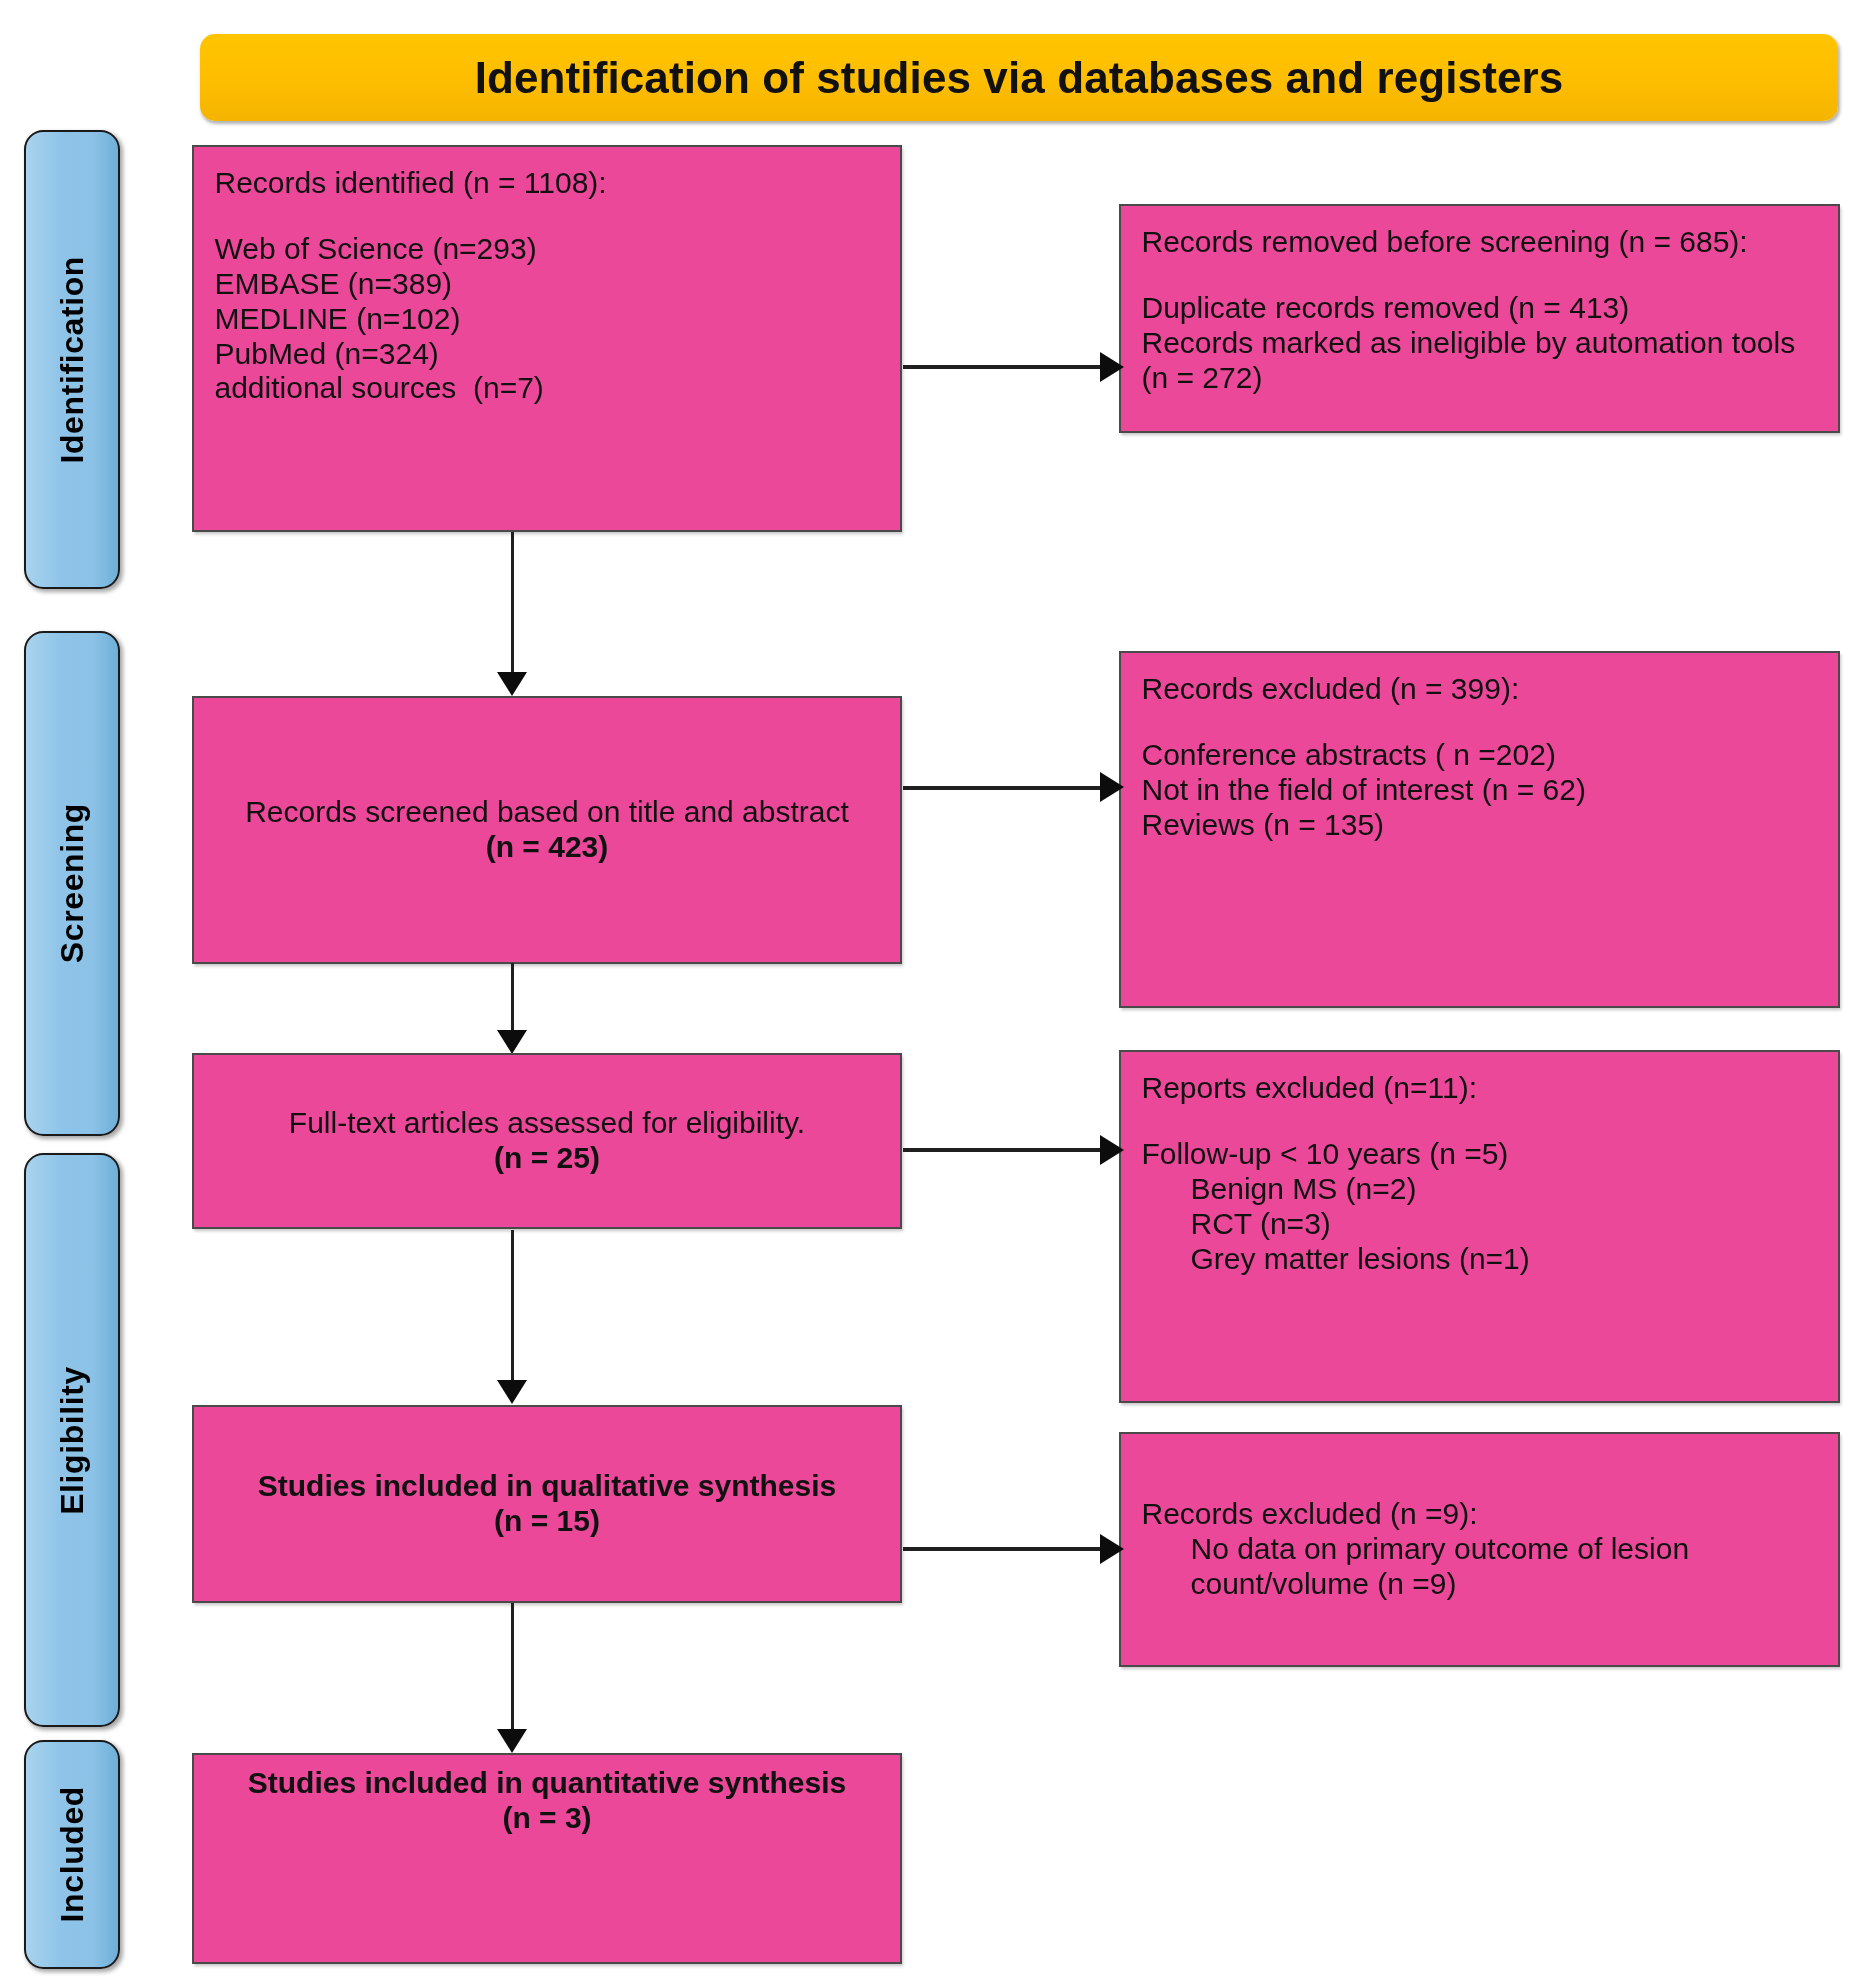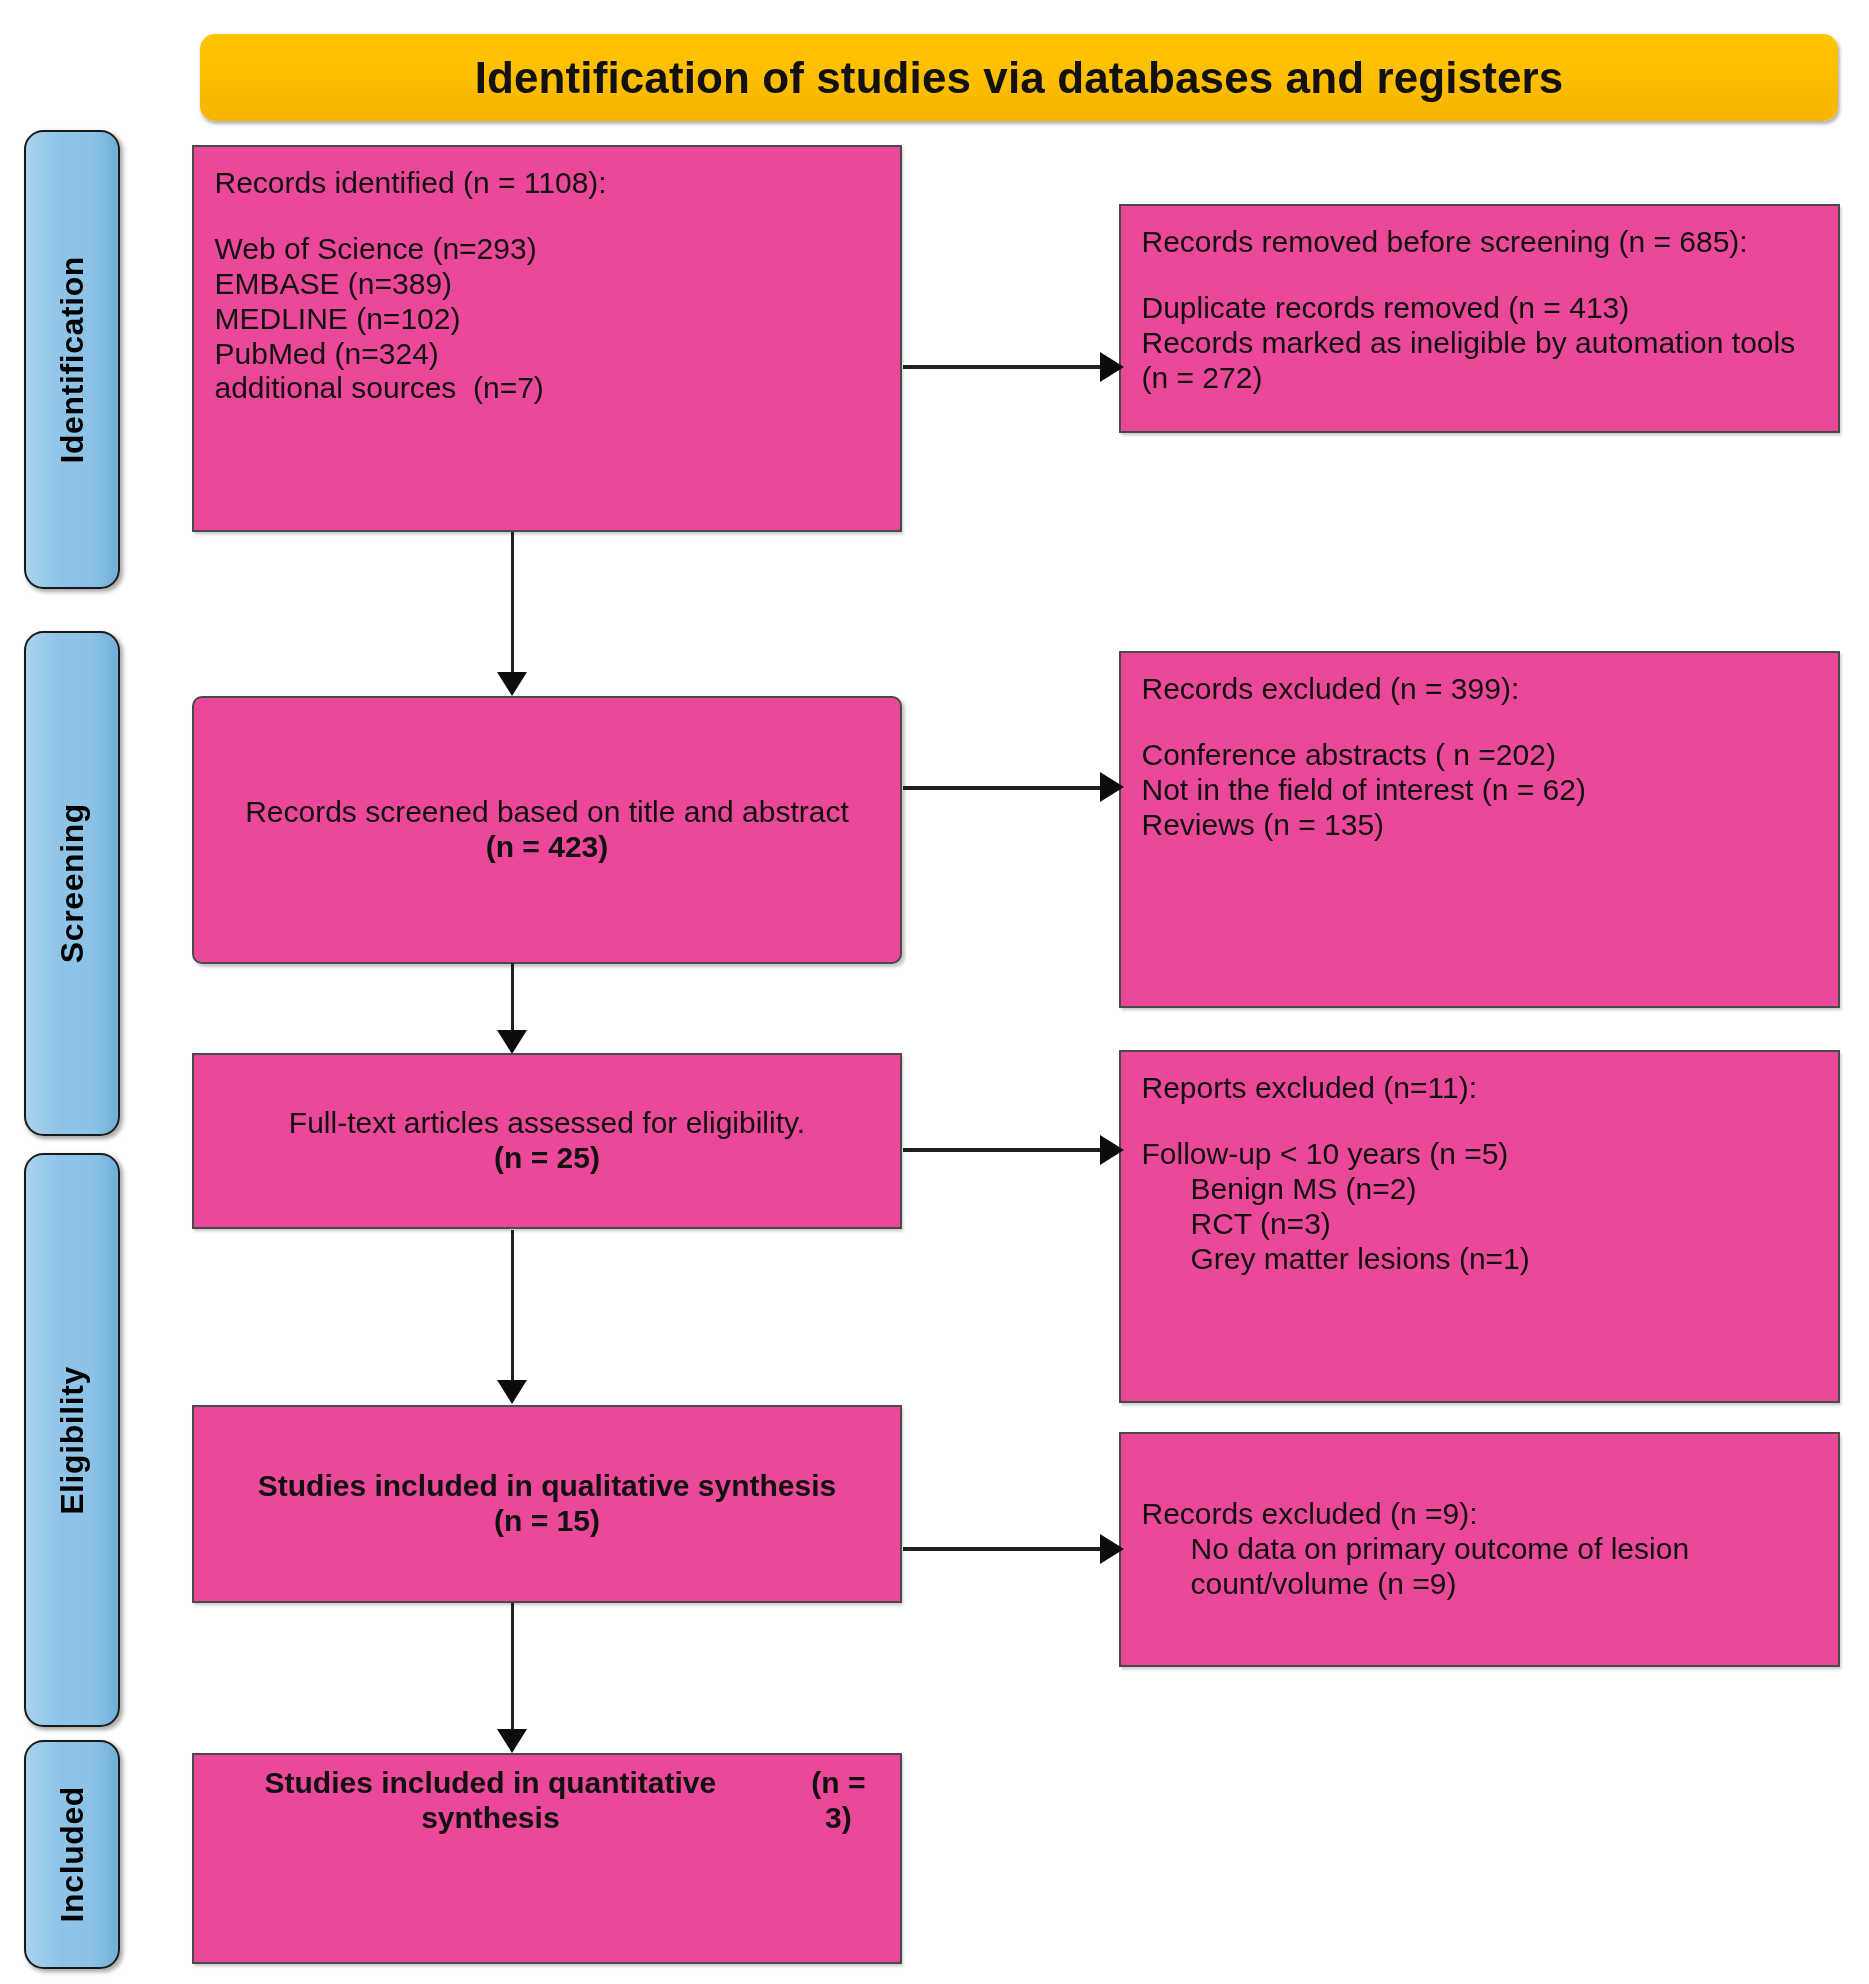--- a/index.html
+++ b/index.html
@@ -155,21 +155,21 @@
       <div class="ln">Records marked as ineligible by automation tools (n = 272)</div>
     </div>
   </div>
 
   <div class="hline" style="left:903px; top:365px; width:200px;"></div>
   <div class="arrow-right" style="left:1100px; top:352px;"></div>
 
   <div class="vline" style="left:511px; top:532px; height:145px;"></div>
   <div class="arrow-down" style="left:497px; top:672px;"></div>
 
-  <div class="pbox" style="left:192px; top:696px; width:710px; height:268px;border-radius:10px;">
+  <div class="pbox" style="left:192px; top:696px; width:710px; height:268px;">
     <div class="pbox-inner center" style="display:flex;flex-direction:column;justify-content:center;">
       <div class="ln">Records screened based on title and abstract</div>
       <div class="ln bold">(n = 423)</div>
     </div>
   </div>
 
   <div class="pbox" style="left:1119px; top:651px; width:721px; height:357px;">
     <div class="pbox-inner">
       <div class="ln">Records excluded (n = 399):</div>
       <div class="ln gap-top">Conference abstracts ( n =202)</div>
@@ -221,20 +221,20 @@
     </div>
   </div>
 
   <div class="hline" style="left:903px; top:1547px; width:200px;"></div>
   <div class="arrow-right" style="left:1100px; top:1534px;"></div>
 
   <div class="vline" style="left:511px; top:1603px; height:131px;"></div>
   <div class="arrow-down" style="left:497px; top:1729px;"></div>
 
   <div class="pbox" style="left:192px; top:1753px; width:710px; height:211px;">
-    <div class="pbox-inner center" style="display:flex;justify-content:center;padding:11.4px 20.5px;gap:31px;">
+    <div class="pbox-inner center" style="display:flex;flex-direction:column;justify-content:flex-start;padding:11.4px 20.5px;">
       <div class="ln bold">Studies included in quantitative synthesis</div>
       <div class="ln bold">(n = 3)</div>
     </div>
   </div>
 
 </div>
 
 
 </body></html>

